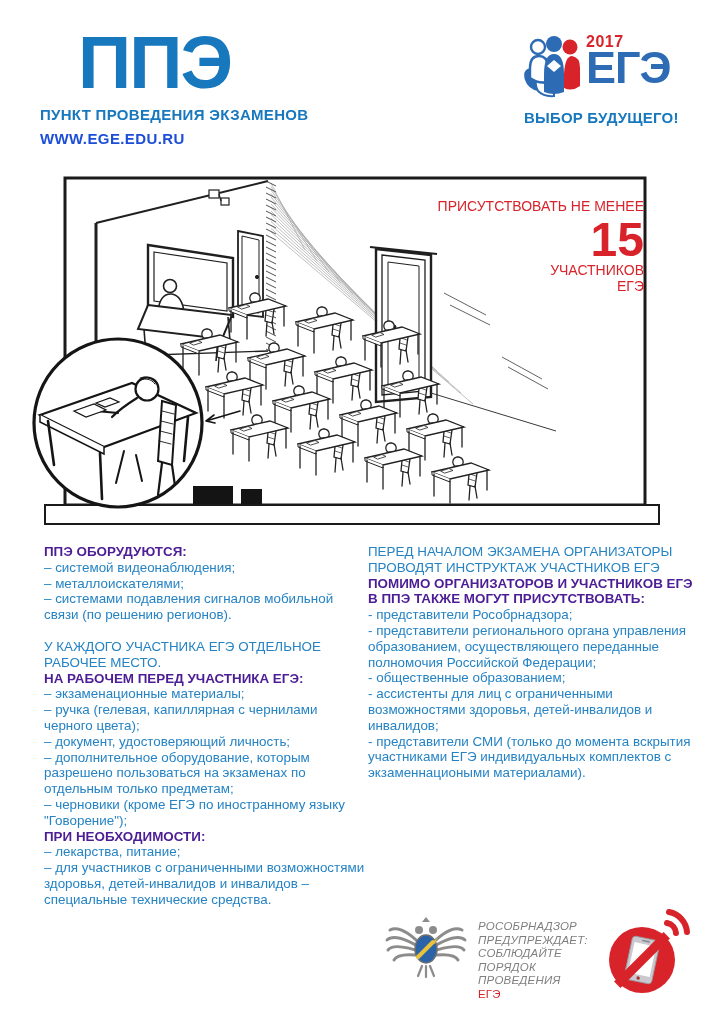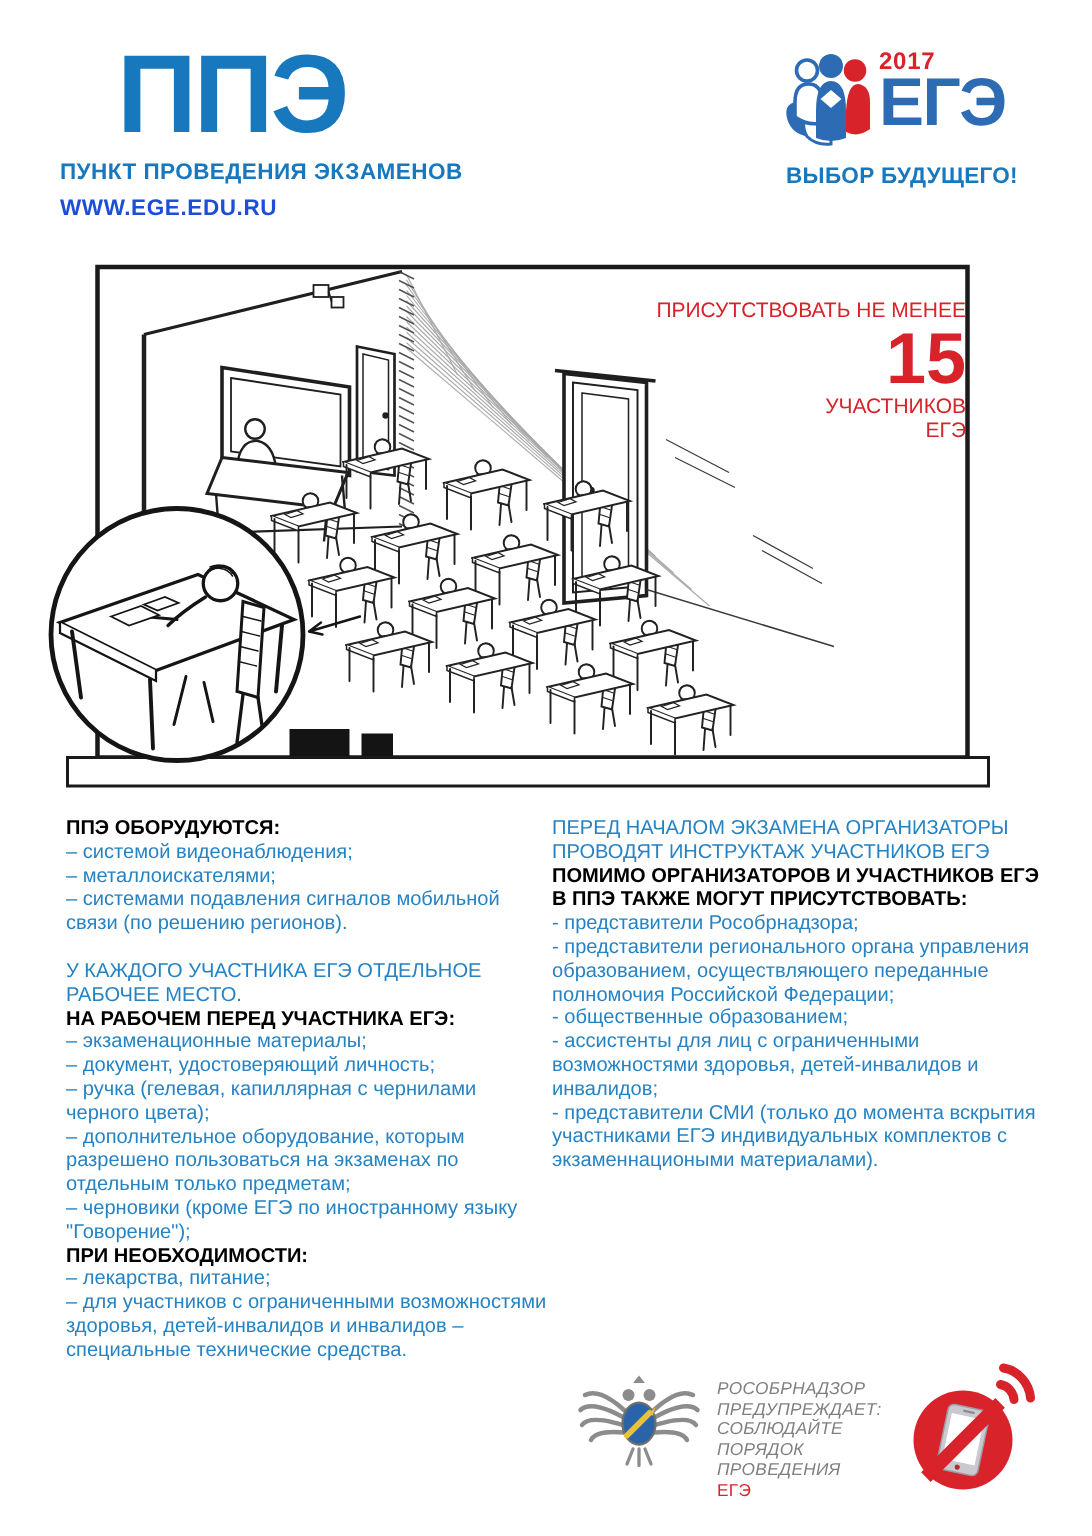--- a/index.html
+++ b/index.html
@@ -28,21 +28,21 @@
   .scene { left:0; top:165px; }
   .notice { right:84px; top:198px; text-align:right; color:#d8232a; }
   .n-line { font-size:14px; line-height:17px; font-weight:normal; }
   .n-num  { font-size:48px; font-weight:bold; line-height:44px; margin:3px 0 0; }
   .n-sub  { font-size:14px; line-height:16px; }
 
   
   .col { font-size:13.4px; line-height:15.8px; color:#2583c4; }
   .col-left  { left:44px;  top:544px; width:322px; }
   .col-right { left:368px; top:544px; width:336px; }
-  .col h3 { margin:0; font-size:13.4px; line-height:15.8px; font-weight:bold; color:#000000; }
+  .col h3 { margin:0; font-size:13.4px; line-height:15.8px; font-weight:bold; color:#4c1d95; }
   .item, .para { margin:0; }
   .caps { text-transform:none; }
   .mt { margin-top:16px; }
   .mt2 { margin-top:13px; }
   .gap-big { margin-top:68px; }
 
   
   .emblem { left:384px; top:916px; }
   .warning { left:478px; top:920px; font-size:11.5px; line-height:13.5px; color:#7f7f7f; letter-spacing:.2px; }
   .warning .wl { margin:0;font-style:italic; }
@@ -262,22 +262,22 @@
       <p class="item">– металлоискателями;</p>
       <p class="item">– системами подавления сигналов мобильной связи (по решению регионов).</p>
     </div>
 
   <p class="para caps mt">У КАЖДОГО УЧАСТНИКА ЕГЭ ОТДЕЛЬНОЕ РАБОЧЕЕ МЕСТО.</p>
 
   <h3 class="mt2">НА РАБОЧЕМ ПЕРЕД УЧАСТНИКА ЕГЭ:</h3>
   <div>
 
   <p class="item">– экзаменационные материалы;</p>
+      <p class="item">– ручка (гелевая, капиллярная с чернилами черного цвета);</p>
       <p class="item">– документ, удостоверяющий личность;</p>
-      <p class="item">– ручка (гелевая, капиллярная с чернилами черного цвета);</p>
       <p class="item">– дополнительное оборудование, которым разрешено пользоваться на экзаменах по отдельным только предметам;</p>
       <p class="item">– черновики (кроме ЕГЭ по иностранному языку "Говорение");</p>
     </div>
 
   <h3 class="mt2">ПРИ НЕОБХОДИМОСТИ:</h3>
   <div>
 
   <p class="item">– лекарства, питание;</p>
       <p class="item">– для участников с ограниченными возможностями здоровья, детей-инвалидов и инвалидов – специальные технические средства.</p>
     </div>

